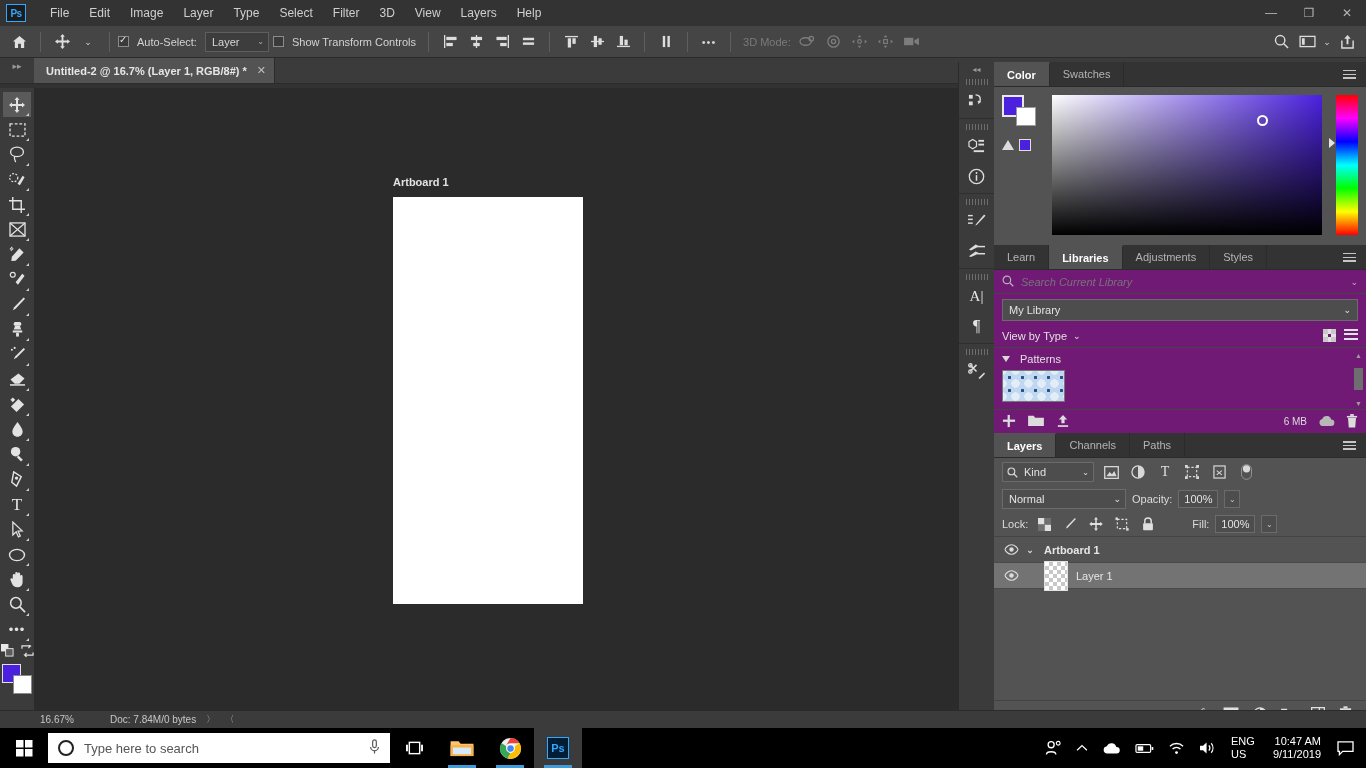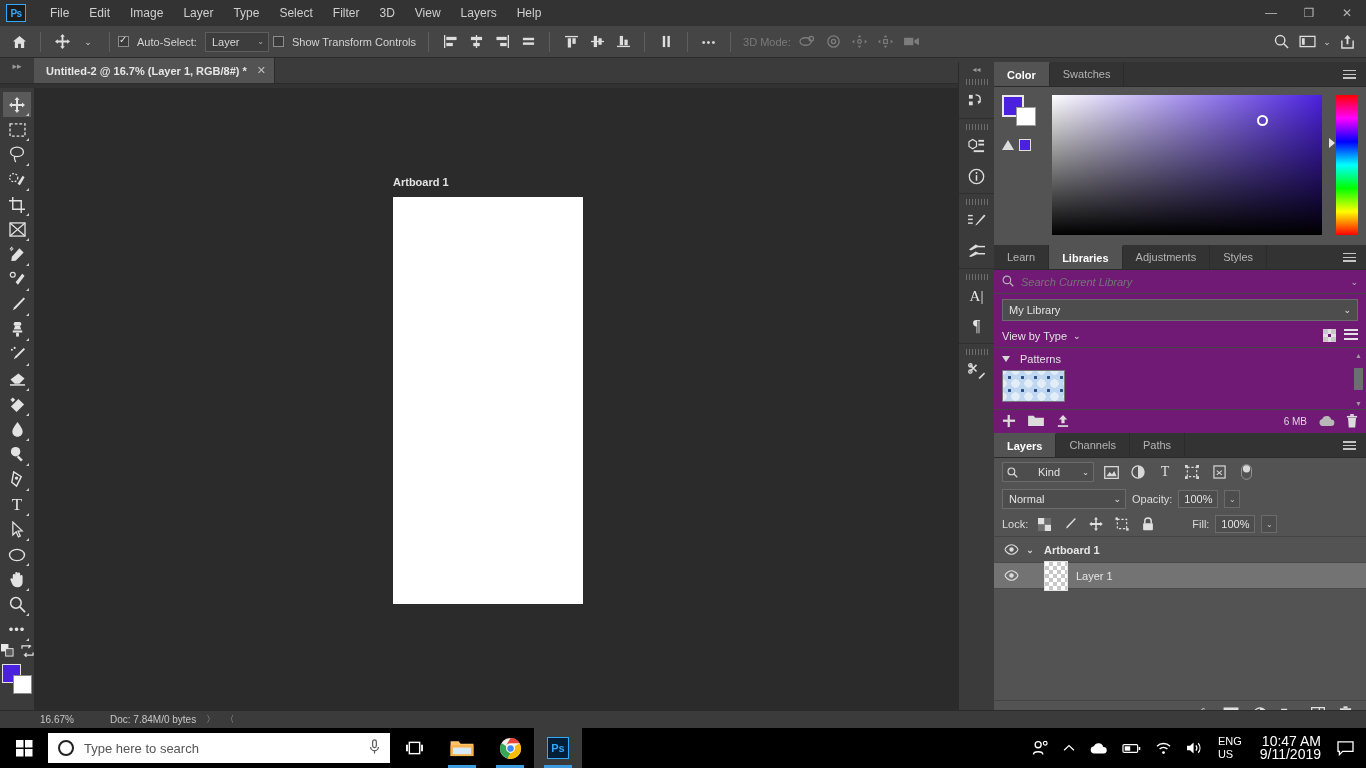--- a/index.html
+++ b/index.html
@@ -158,21 +158,21 @@
   .lib-scroll { position:absolute; right:2px; top:4px; bottom:2px; width:11px; }
   .lib-sb-thumb { position:absolute; top:16px; left:1px; width:9px; height:22px; background:#6e6e6e; }
   .lib-foot { height:24px; display:flex; align-items:center; padding:0 8px; gap:12px;
     border-top:1px solid #444; color:#dcdcdc; }
   .lib-foot .right { margin-left:auto; display:flex; align-items:center; gap:11px; font-size:10px; }
 
   
   .layerspanel { background:#535353; flex:1; display:flex; flex-direction:column; min-height:0; }
   .lay-filter { display:flex; align-items:center; gap:7px; padding:4px 8px; }
   .kind-box { width:92px; height:20px; background:#4d4d4d; border:1px solid #6b6b6b;
-     display:flex; align-items:center; gap:20px; padding:0 4px; font-size:11px; color:#e0e0e0; }
+     display:flex; align-items:center; gap:6px; padding:0 4px; font-size:11px; color:#e0e0e0; }
   .kind-box .cv { margin-left:auto; font-size:8px; }
   .f-ico { width:20px; height:18px; display:flex; align-items:center; justify-content:center; color:#d8d8d8; }
   .lay-row { display:flex; align-items:center; gap:6px; padding:3px 8px; font-size:11px; color:#dcdcdc; }
   .blend-sel { width:124px; height:20px; background:#4d4d4d; border:1px solid #6b6b6b;
      display:flex; align-items:center; padding:0 4px 0 6px; font-size:11px; color:#e4e4e4; }
   .num-box { width:40px; height:18px; background:#4d4d4d; border:1px solid #6b6b6b; color:#e4e4e4;
      display:flex; align-items:center; justify-content:center; font-size:11px; }
   .stepper { width:16px; height:18px; background:#4d4d4d; border:1px solid #6b6b6b;
      display:flex; align-items:center; justify-content:center; font-size:8px; color:#c6c6c6; }
   .lay-list { flex:1; min-height:0; background:#535353; border-top:1px solid #444; overflow:hidden; }
@@ -213,21 +213,21 @@
   .tb-ico { width:48px; height:40px; display:flex; align-items:center; justify-content:center;
     position:relative; }
   .tb-ico.running:after { content:""; position:absolute; bottom:0; left:10px; right:10px;
     height:3px; background:#3f9bdc; }
   .tb-ico.active { background:#3b3b3b; }
   .tray { margin-left:auto; display:flex; align-items:center; gap:0; padding-right:2px; }
   .tray-ico { padding:0 7px; height:40px; display:flex; align-items:center; color:#fff; }
   .tray-lang { display:flex; flex-direction:column; align-items:flex-start; justify-content:center;
     font-size:11px; line-height:13px; padding:0 8px; }
   .tray-clock { display:flex; flex-direction:column; align-items:flex-end; justify-content:center;
-    font-size:14px; line-height:13px; padding:0 10px; }
+    font-size:11px; line-height:13px; padding:0 10px; }
   .tray-action { padding:0 10px 0 6px; display:flex; align-items:center; }
 </style>
 </head>
 <body>
 
 <div class="app">
 
   <div class="titlebar">
     <div class="ps-logo">Ps</div>
     <div class="menubar">

